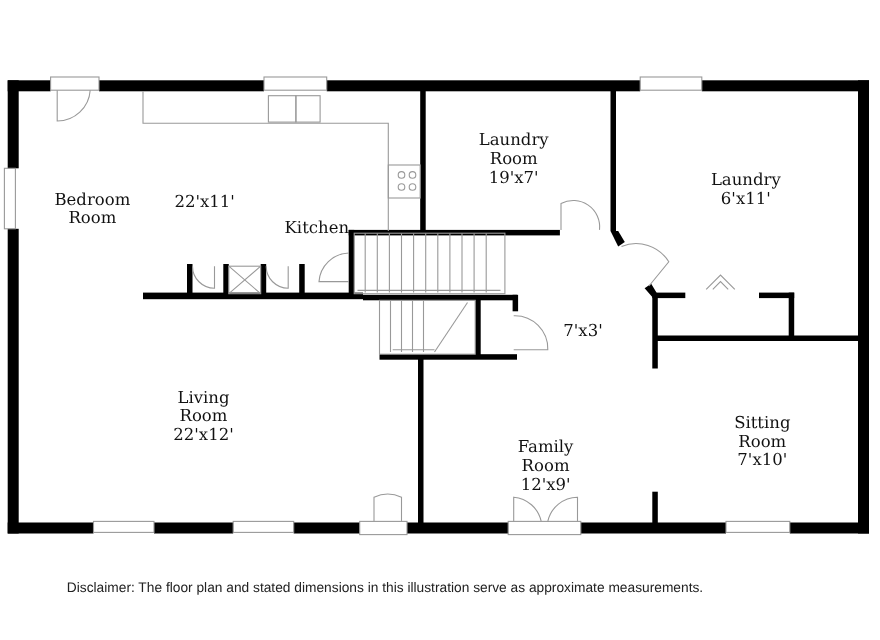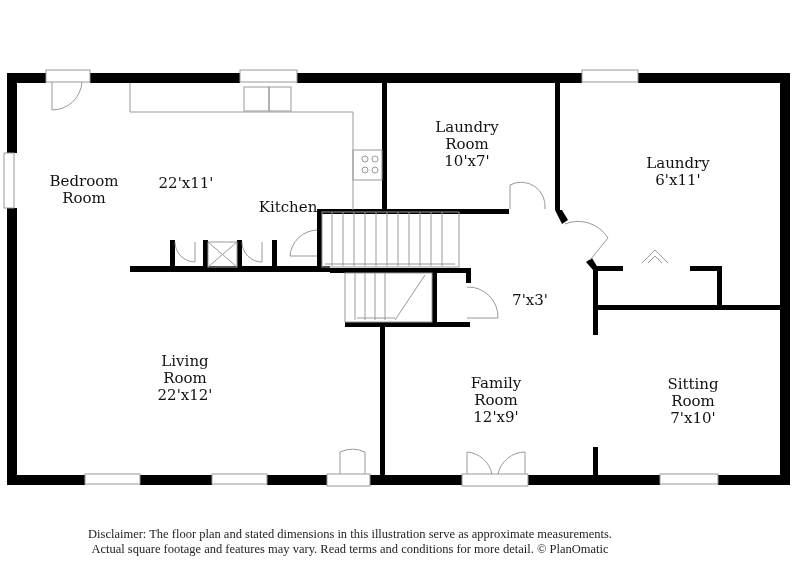--- a/index.html
+++ b/index.html
@@ -1,20 +1,20 @@
 <!DOCTYPE html>
 <html><head>
 <meta charset="utf-8">
 <style>
   html, body { margin: 0; padding: 0; background: #ffffff; }
   body { width: 800px; height: 582px; position: relative; overflow: hidden; font-family: "DejaVu Serif", "Liberation Serif", serif; }
   #plan { position: absolute; left: 0; top: 0; width: 800px; height: 582px; }
   .room-label { position: absolute; text-align: center; font-family: "DejaVu Serif", serif; font-weight: normal; font-size: 15px; line-height: 17px; color: #111; white-space: nowrap; transform: translateX(-50%); }
   .room-label span { display: block; }
-  .disclaimer { position: absolute; left: 0; width: 700px; top: 527px; text-align: center; font-family: Liberation Serif, serif; font-size: 12.5px; line-height: 15px; color: #222; }
+  .disclaimer { position: absolute; left: 0; width: 700px; top: 527px; text-align: center; font-family: Liberation Sans, sans-serif; font-size: 12.5px; line-height: 15px; color: #222; }
   .disclaimer span { display: block; }
 </style>
 </head>
 <body>
 
 <svg id="plan" viewBox="0 0 800 582" xmlns="http://www.w3.org/2000/svg">
   <g fill="#000">
 
     <rect x="7" y="73" width="39" height="10"></rect>
     <rect x="90" y="73" width="150" height="10"></rect>
@@ -136,41 +136,40 @@
 </div>
 <div class="room-label" style="left:186px; top:175px;">
   <span>22'x11'</span>
 </div>
 <div class="room-label" style="left:288px; top:172px;margin-top:27px;">
   <span>Kitchen</span>
 </div>
 <div class="room-label" style="left:467px; top:119px;">
   <span>Laundry</span>
   <span>Room</span>
-  <span>10'x7'</span>
+  <span>19'x7'</span>
 </div>
 <div class="room-label" style="left:678px; top:155px;">
   <span>Laundry</span>
   <span>6'x11'</span>
 </div>
 <div class="room-label" style="left:530px; top:292px;">
   <span>7'x3'</span>
 </div>
 <div class="room-label" style="left:185px; top:353px;">
   <span>Living</span>
   <span>Room</span>
   <span>22'x12'</span>
 </div>
-<div class="room-label" style="left:496px; top:375px;">
+<div class="room-label" style="left:496px; top:398px;">
   <span>Family</span>
   <span>Room</span>
   <span>12'x9'</span>
 </div>
 <div class="room-label" style="left:693px; top:376px;">
   <span>Sitting</span>
   <span>Room</span>
   <span>7'x10'</span>
 </div>
 
 <div class="disclaimer">
   <span>Disclaimer: The floor plan and stated dimensions in this illustration serve as approximate measurements.</span>
-  <span>Actual square footage and features may vary. Read terms and conditions for more detail. © PlanOmatic</span>
 </div>
 
 </body></html>

